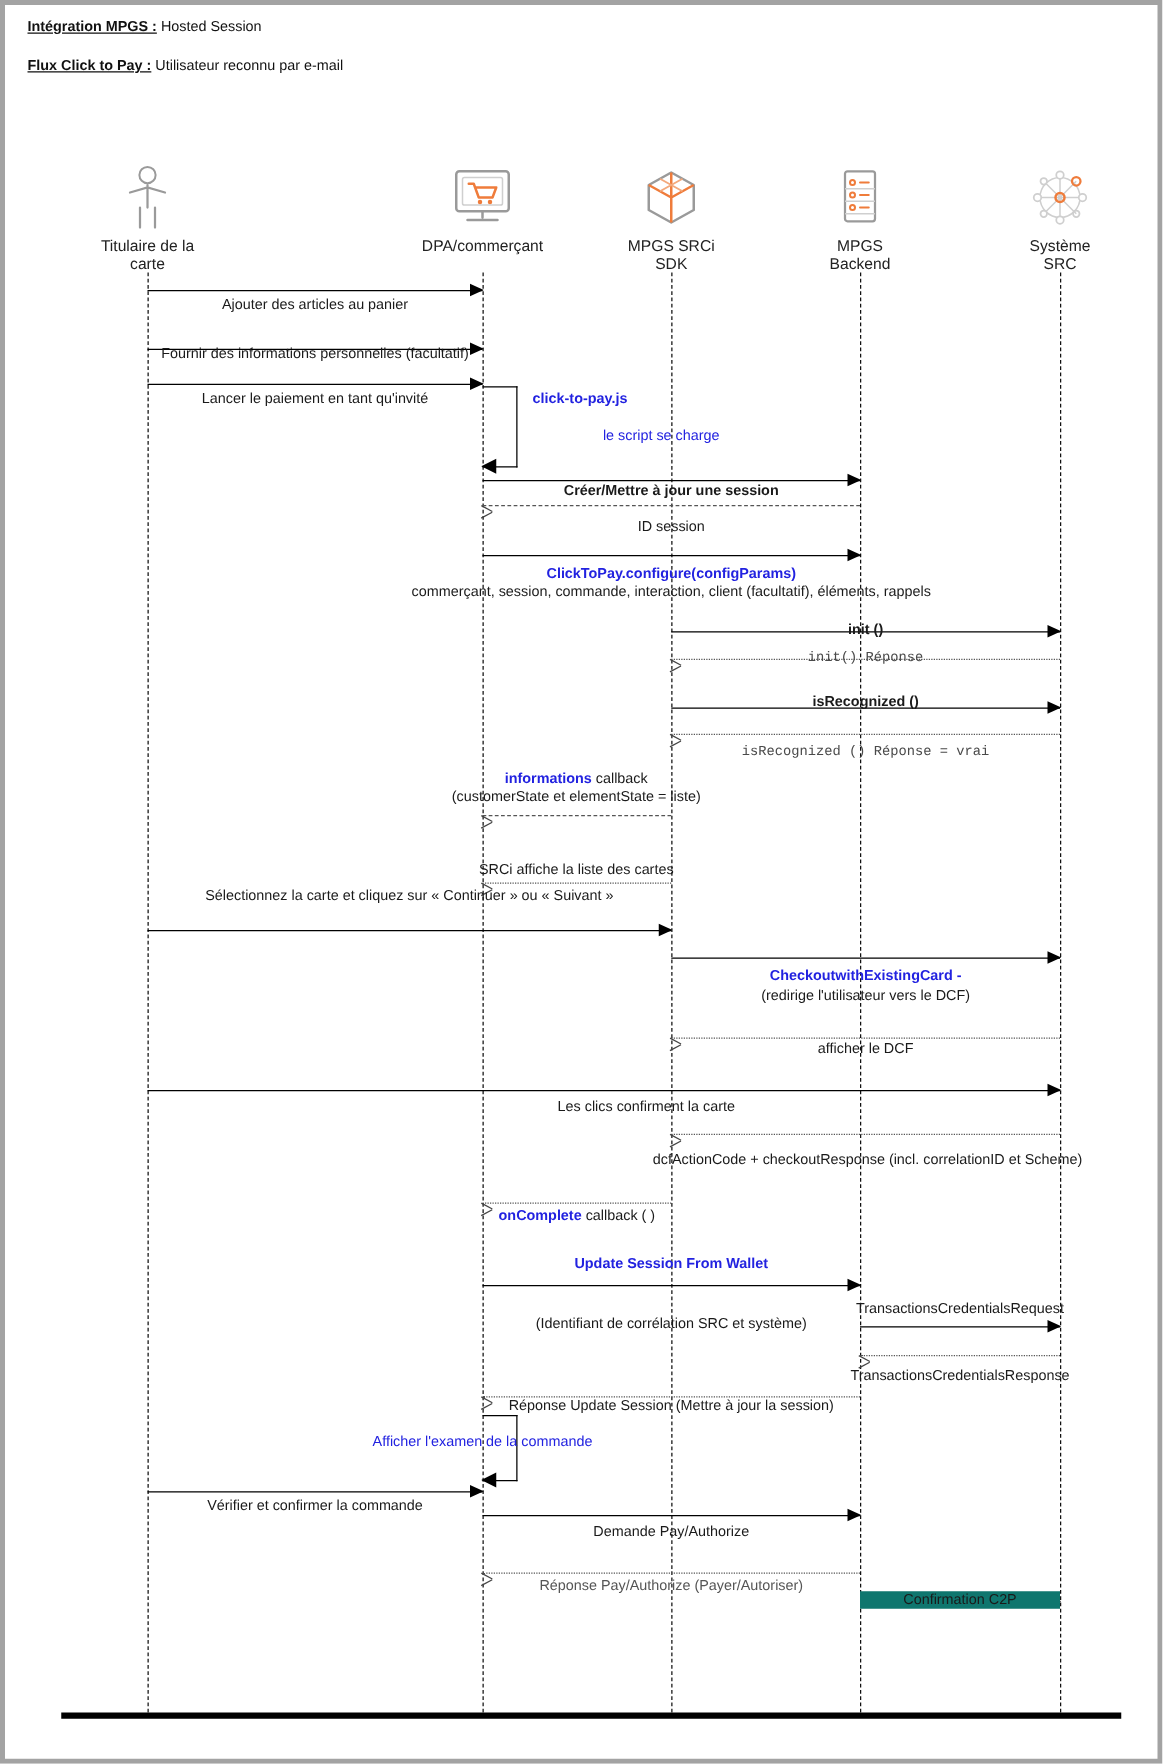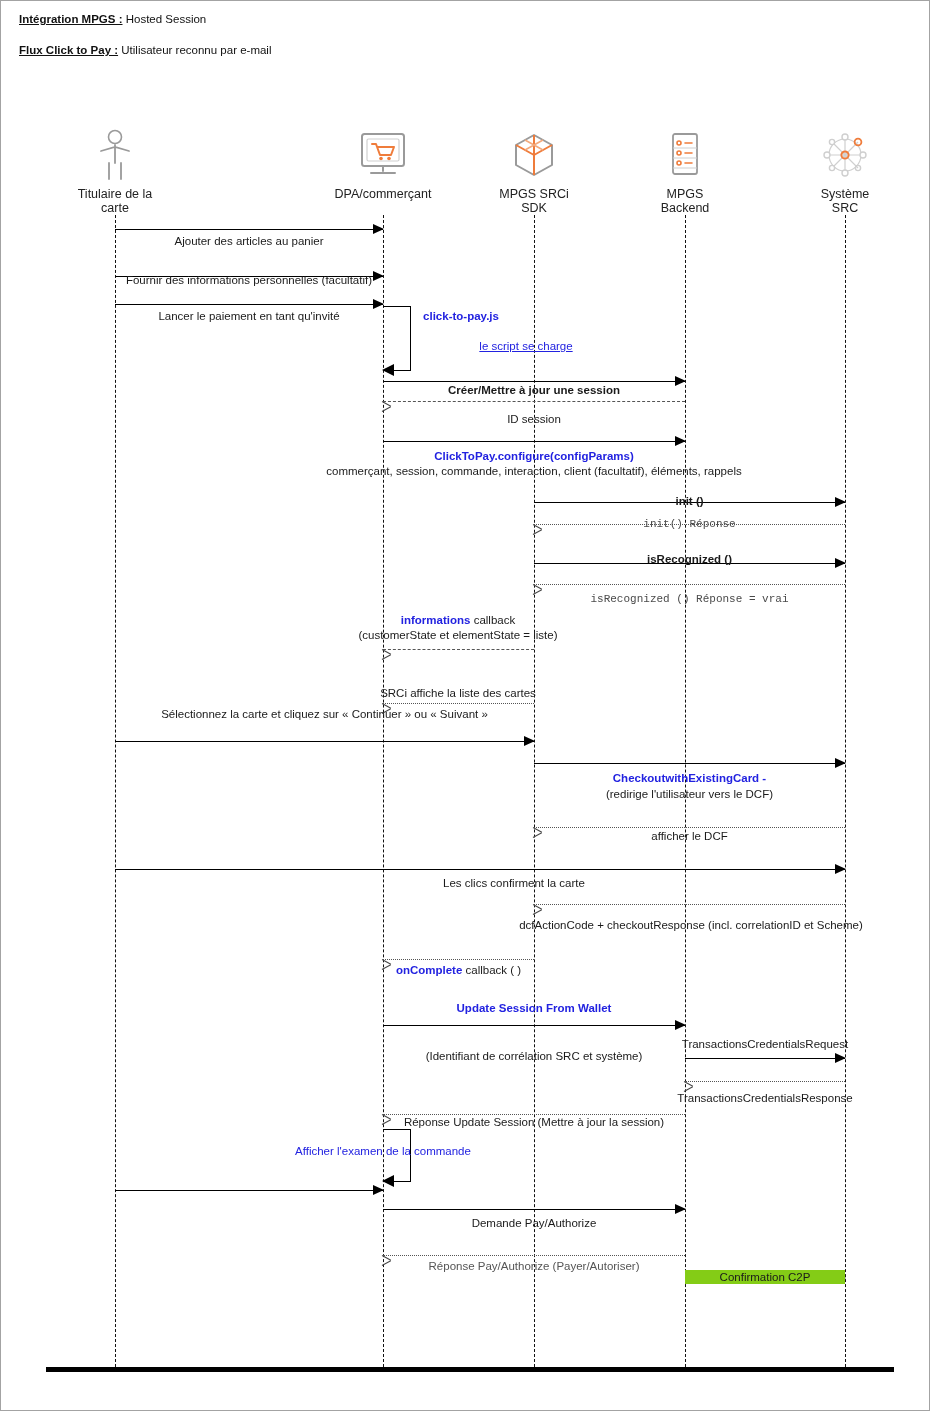--- a/index.html
+++ b/index.html
@@ -1,17 +1,17 @@
 <!DOCTYPE html>
 <html><head>
 <meta charset="utf-8">
 <style>
   html,body{margin:0;padding:0;background:#ffffff;}
   body{font-family:"Liberation Sans",sans-serif;}
-  #page{position:relative;width:930px;height:1411px;box-sizing:border-box;border:1px solid #a3a3a3;background:#fff;overflow:hidden;}
+  #page{position:relative;width:930px;height:1411px;box-sizing:border-box;border:4px solid #a3a3a3;background:#fff;overflow:hidden;}
   .hdr{position:absolute;left:18px;font-size:11.5px;color:#111;white-space:nowrap;}
   .hdr b{font-weight:bold;text-decoration:underline;}
   #hdr1{top:12px;}
   #hdr2{top:43px;}
 
   .actor{position:absolute;text-align:center;width:150px;}
   .actor .ico{height:50px;display:flex;align-items:flex-end;justify-content:center;}
   .actor .nm{font-size:12.5px;color:#222;line-height:14px;margin-top:6px;white-space:pre-line;}
 
   .lifeline{position:absolute;width:0;border-left:1.6px dashed #111;}
@@ -154,21 +154,21 @@
   <div class="msg right" style="left:114px;width:268px;top:303px;">
     <div class="line"></div>
       <div class="head"></div>
   </div>
   <div class="lbl" style="left:14px;width:468px;top:308px;">Lancer le paiement en tant qu'invité</div>
 
   <div class="selfloop" style="left:382px;top:305px;width:28px;height:65px;">
     <div class="ah"></div>
   </div>
   <div class="lbl blue" style="left:340px;width:240px;top:308px;">click-to-pay.js</div>
-  <div class="lbl blue" style="left:300px;width:450px;top:338px;font-weight:normal;text-decoration:underline;">le script se charge</div>
+  <div class="lbl blue" style="left:300px;width:450px;top:338px;font-weight:normal;">le script se charge</div>
 
   <div class="msg right" style="left:382px;width:302px;top:380px;">
     <div class="line"></div>
       <div class="head"></div>
   </div>
   <div class="lbl bold" style="left:382px;width:302px;top:382px;">Créer/Mettre à jour une session</div>
 
   <div class="msg dashed left" style="left:382px;width:302px;top:400px;">
     <div class="line"></div>
       <div class="head"></div>
@@ -287,34 +287,35 @@
 
   <div class="selfloop" style="left:382px;top:1128px;width:28px;height:53px;">
     <div class="ah"></div>
   </div>
   <div class="lbl blue" style="left:222px;width:320px;top:1143px;font-weight:normal;">Afficher l'examen de la commande</div>
 
   <div class="msg right" style="left:114px;width:268px;top:1189px;">
     <div class="line"></div>
       <div class="head"></div>
   </div>
+  <div class="lbl" style="left:14px;width:468px;top:1194px;">Vérifier et confirmer la commande</div>
 
   <div class="msg right" style="left:382px;width:302px;top:1208px;">
     <div class="line"></div>
       <div class="head"></div>
   </div>
   <div class="lbl" style="left:382px;width:302px;top:1215px;">Demande Pay/Authorize</div>
 
   <div class="msg dotted left" style="left:382px;width:302px;top:1254px;">
     <div class="line"></div>
       <div class="head"></div>
   </div>
   <div class="lbl gray" style="left:372px;width:322px;top:1258px;">Réponse Pay/Authorize (Payer/Autoriser)</div>
 
   <div class="msg right" style="left:684px;width:160px;top:1277px;">
     <div class="line"></div>
       <div class="head"></div>
   </div>
-  <div class="lbl" style="left:684px;width:160px;top:1269px;background:#84cc16;">Confirmation C2P</div>
+  <div class="lbl" style="left:684px;width:160px;top:1269px;background:#0f766e;">Confirmation C2P</div>
 
   <div class="baseline" style="left:45px;top:1366px;width:848px;"></div>
 
 </div>
 
 </body></html>

